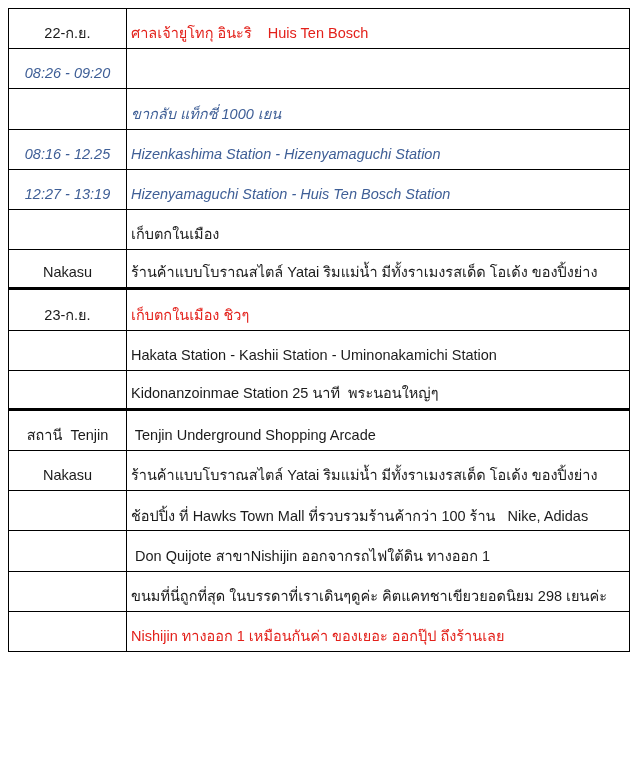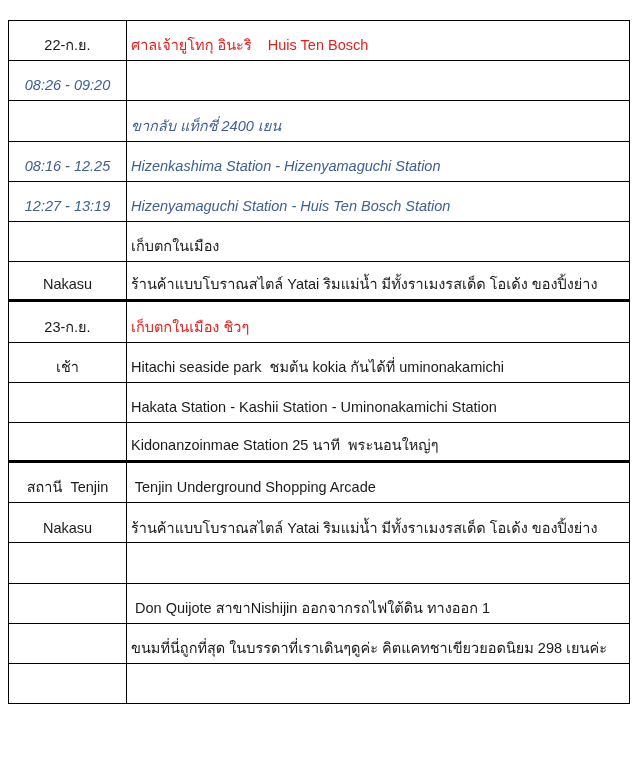--- a/index.html
+++ b/index.html
@@ -15,21 +15,20 @@
     overflow: hidden;
   }
   .itinerary {
     position: absolute;
     left: 8px;
     top: 8px;
     width: 620px;
     border-top: 1px solid var(--border);
     border-left: 1px solid var(--border);
     border-right: 1px solid var(--border);
-    margin-top: 12px;
   }
   .row {
     display: flex;
     box-sizing: border-box;
     height: 40.2px;
     border-bottom: 1px solid var(--border);
   }
   .row.thick {
     border-bottom: 3px solid var(--border);
   }
@@ -67,21 +66,21 @@
     <div class="cell cell-time t-black">22-ก.ย.</div>
     <div class="cell cell-desc t-red">ศาลเจ้ายูโทกุ อินะริ    Huis Ten Bosch</div>
   </div>
 
   <div class="row">
     <div class="cell cell-time t-blue">08:26 - 09:20</div>
   </div>
 
   <div class="row">
     <div class="cell cell-time t-blue"></div>
-    <div class="cell cell-desc t-blue">ขากลับ แท็กซี่ 2400 เยน</div>
+    <div class="cell cell-desc t-blue">ขากลับ แท็กซี่ 1000 เยน</div>
   </div>
 
   <div class="row">
     <div class="cell cell-time t-blue">08:16 - 12.25</div>
     <div class="cell cell-desc t-blue">Hizenkashima Station - Hizenyamaguchi Station</div>
   </div>
 
   <div class="row">
     <div class="cell cell-time t-blue">12:27 - 13:19</div>
     <div class="cell cell-desc t-blue">Hizenyamaguchi Station - Huis Ten Bosch Station</div>
@@ -96,24 +95,20 @@
   <div class="row thick">
     <div class="cell cell-time t-black">Nakasu</div>
     <div class="cell cell-desc t-black">ร้านค้าแบบโบราณสไตล์ Yatai ริมแม่น้ำ มีทั้งราเมงรสเด็ด โอเด้ง ของปิ้งย่าง</div>
   </div>
 
   <div class="row">
     <div class="cell cell-time t-black">23-ก.ย.</div>
     <div class="cell cell-desc t-red">เก็บตกในเมือง ชิวๆ</div>
   </div>
 
-  <div class="row">
-    <div class="cell cell-time t-black">เช้า</div>
-    <div class="cell cell-desc t-black">Hitachi seaside park  ชมต้น kokia กันได้ที่ uminonakamichi</div>
-  </div>
 
   <div class="row">
     <div class="cell cell-time t-black"></div>
     <div class="cell cell-desc t-black">Hakata Station - Kashii Station - Uminonakamichi Station</div>
   </div>
 
   <div class="row thick">
     <div class="cell cell-time t-black"></div>
     <div class="cell cell-desc t-black">Kidonanzoinmae Station 25 นาที  พระนอนใหญ่ๆ</div>
   </div>
@@ -124,29 +119,31 @@
     <div class="cell cell-desc t-black"> Tenjin Underground Shopping Arcade</div>
   </div>
 
   <div class="row">
     <div class="cell cell-time t-black">Nakasu</div>
     <div class="cell cell-desc t-black">ร้านค้าแบบโบราณสไตล์ Yatai ริมแม่น้ำ มีทั้งราเมงรสเด็ด โอเด้ง ของปิ้งย่าง</div>
   </div>
 
   <div class="row">
     <div class="cell cell-time t-black"></div>
+    <div class="cell cell-desc t-black">ช้อปปิ้ง ที่ Hawks Town Mall ที่รวบรวมร้านค้ากว่า 100 ร้าน   Nike, Adidas</div>
   </div>
 
   <div class="row">
     <div class="cell cell-time t-black"></div>
     <div class="cell cell-desc t-black"> Don Quijote สาขาNishijin ออกจากรถไฟใต้ดิน ทางออก 1</div>
   </div>
 
   <div class="row">
     <div class="cell cell-time t-black"></div>
     <div class="cell cell-desc t-black">ขนมที่นี่ถูกที่สุด ในบรรดาที่เราเดินๆดูค่ะ คิตแคทชาเขียวยอดนิยม 298 เยนค่ะ</div>
   </div>
 
   <div class="row">
     <div class="cell cell-time t-black"></div>
+    <div class="cell cell-desc t-red">Nishijin ทางออก 1 เหมือนกันค่า ของเยอะ ออกปุ๊ป ถึงร้านเลย</div>
   </div>
 
 </div>
 
 </body></html>

